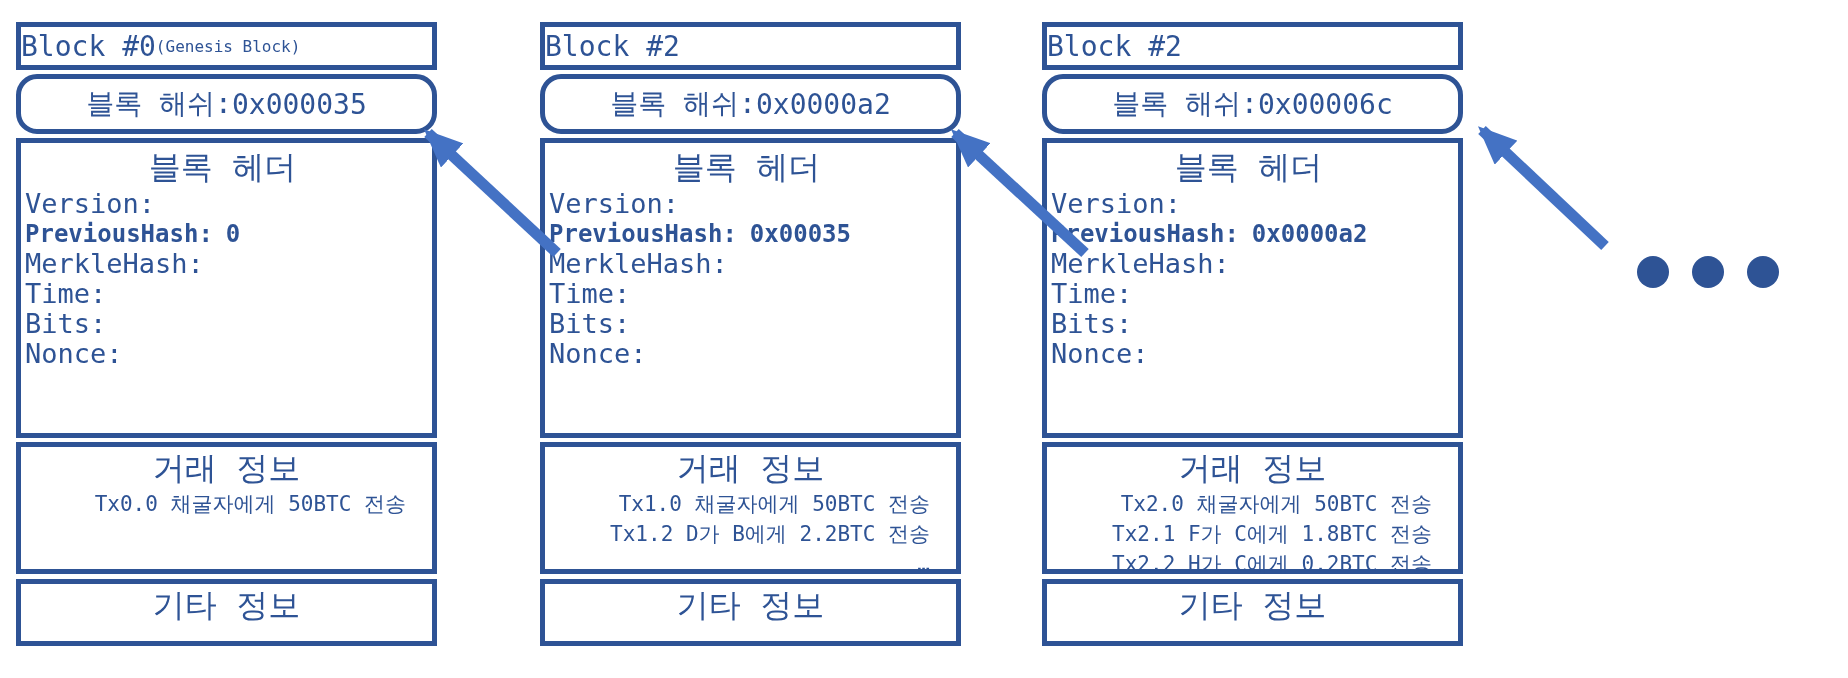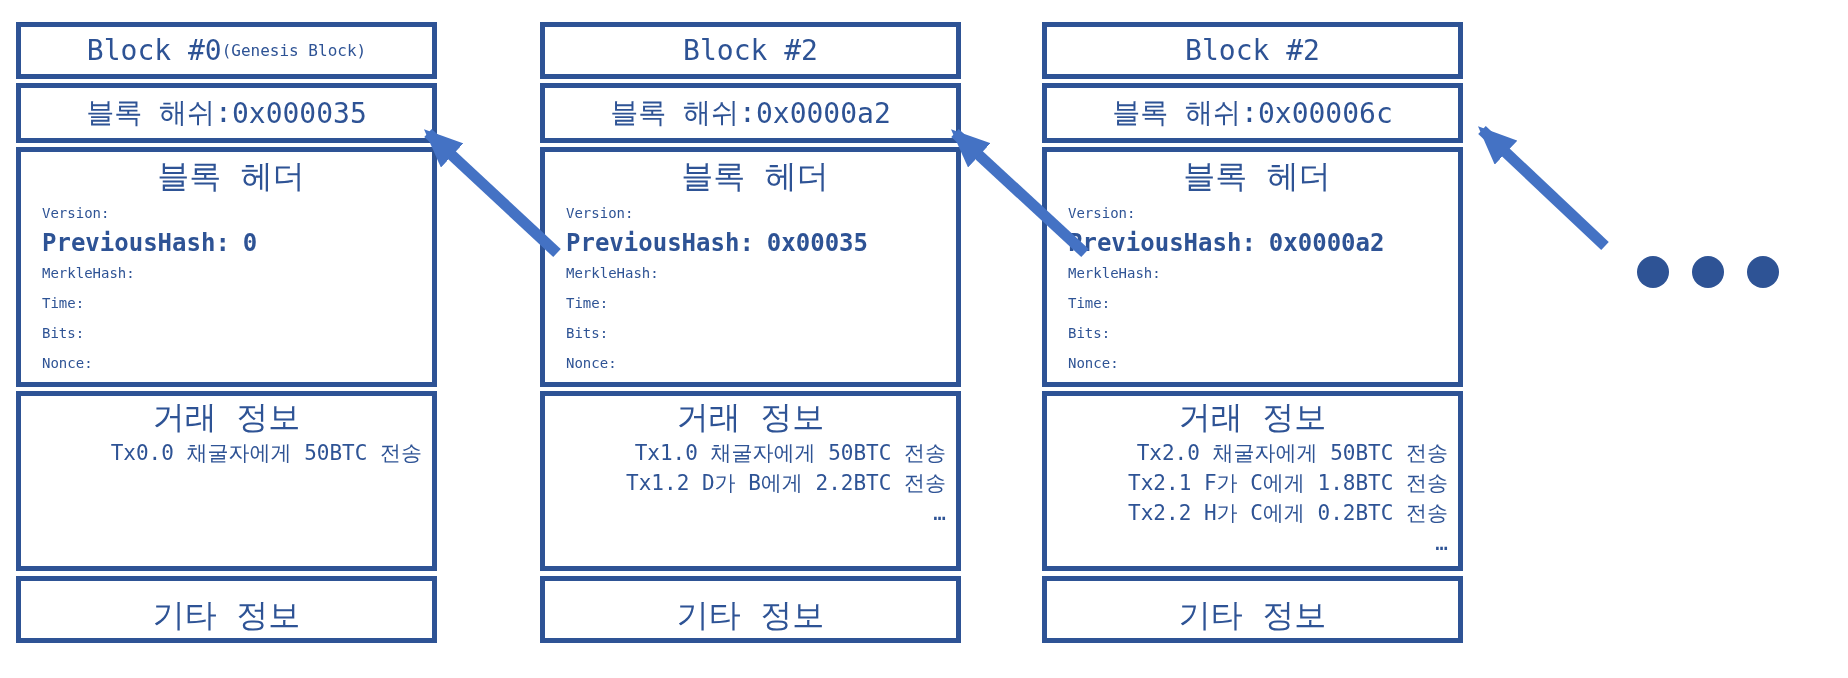--- a/index.html
+++ b/index.html
@@ -6,33 +6,33 @@
   .canvas {
     position:relative; width:1848px; height:678px; background:#ffffff;
     font-family:"DejaVu Sans Mono","Liberation Mono",monospace;
     color:#2E5395; overflow:hidden;
   }
   .block { position:absolute; top:22px; width:421px; display:flex; flex-direction:column; }
   .b0 { left:16px; } .b1 { left:540px; } .b2 { left:1042px; }
   .sec { box-sizing:border-box; border:5px solid #2E5395; background:#ffffff; width:421px; }
   .sec + .sec { margin-top:4px; }
   .sec.other { margin-top:5px; }
-  .sec.titlebar { height:57px; display:flex; align-items:center; justify-content:center; font-size:28px; white-space:nowrap; }
+  .sec.titlebar { height:48px; display:flex; align-items:center; font-size:28px; white-space:nowrap; }
   .title-suffix { font-size:16px; }
-  .sec.hashbar { height:60px; display:flex; align-items:center; justify-content:center; font-size:28px; white-space:nowrap; }
+  .sec.hashbar { height:60px; display:flex; align-items:center; justify-content:center; font-size:28px; white-space:nowrap;border-radius:21px; }
   .hash-value { margin-left:0; }
-  .sec.header { height:240px; padding:2px 12px 0 21px; }
+  .sec.header { height:300px; padding:2px 12px 0 4px; }
   .sec-heading { text-align:center; font-size:32px; line-height:44px; font-weight:normal; }
-  .field { font-size:14px; line-height:30px; white-space:nowrap; }
+  .field { font-size:27px; line-height:30px; white-space:nowrap; }
   .field.prev { font-size:24px; font-weight:bold; }
   .prev-value { margin-left:13px; }
-  .sec.tx { height:180px; padding:0 10px; }
+  .sec.tx { height:132px; padding:0 26px; }
   .sec.tx .sec-heading { line-height:42px; }
   .txline { font-size:21px; line-height:30px; white-space:nowrap;text-align:right; }
-  .sec.other { height:67px; display:flex; align-items:flex-end; justify-content:center; font-size:32px; }
+  .sec.other { height:67px; display:flex; align-items:flex-start; justify-content:center; font-size:32px; }
   .overlay { position:absolute; left:0; top:0; pointer-events:none; }
 </style>
 </head>
 <body>
 
 <div class="canvas">
 
   <div class="block b0">
     <div class="sec titlebar">
       <span>Block #0</span>

